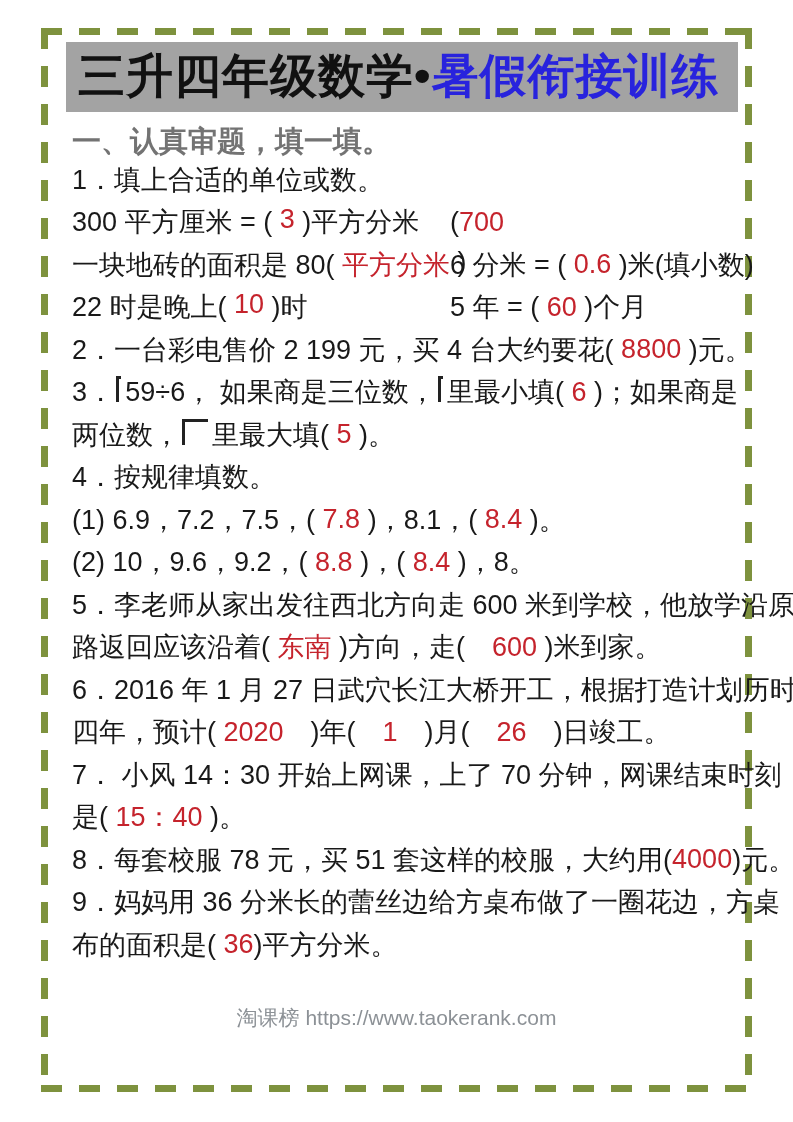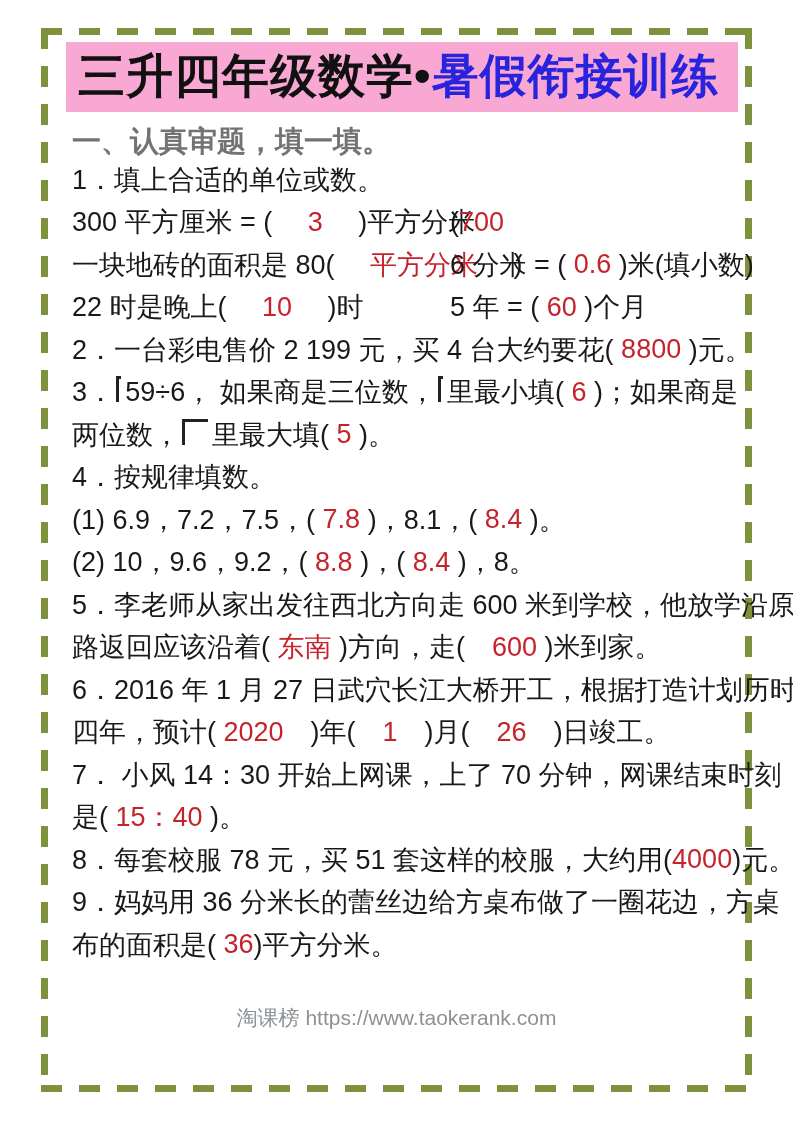--- a/index.html
+++ b/index.html
@@ -35,21 +35,21 @@
   .frame-left { left: 41px; }
   .frame-right { right: 41px; }
 
   .content {
     position: absolute;
     left: 72px;
     top: 42px;
     width: 666px;
   }
   .title-bar {
-    background: #f9a8d4;
+    background: #a3a3a3;
     margin-left: -6px;
     padding: 8px 28px 10px 12px;
     font-size: 47px;
     font-weight: bold;
     color: #111111;
     letter-spacing: 1px;
     white-space: nowrap;
     line-height: 1.1;
   }
   .title-blue { color: #2823dd; }
@@ -68,23 +68,21 @@
     display: flex;
     align-items: center;
     font-size: 27px;
     color: #191919;
     white-space: pre;
   }
   .line span { white-space: pre; }
   .twocol .cell-left {
     width: 378px;
     display: flex;
-    align-items: center;
     flex: 0 0 378px;
-    gap: 28px;
   }
   .twocol .cell-right {
     display: flex;
     align-items: center;
   }
   .seg-red { color: #c5232c; }
   .seg-box {
     display: inline-block;
     width: 23px;
     height: 23px;

